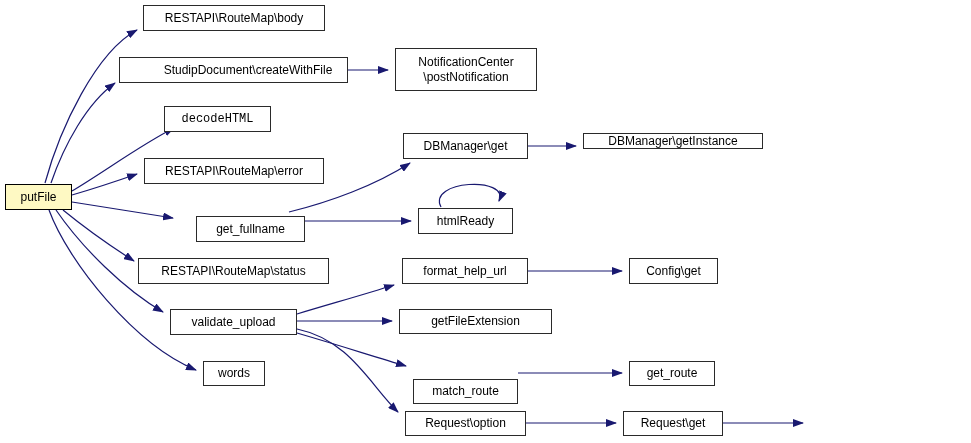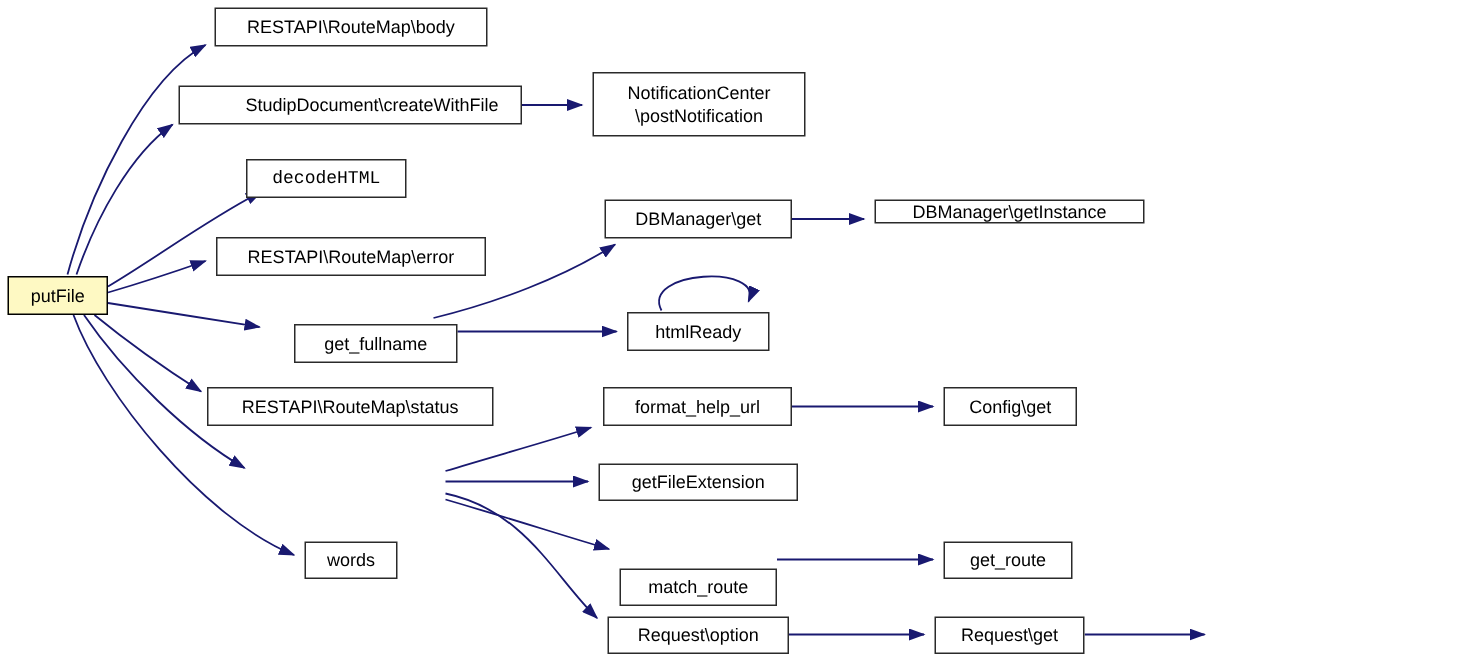--- a/index.html
+++ b/index.html
@@ -88,22 +88,23 @@
   <div class="node" style="left:180px;top:216px;width:109px;height:26px;margin-left:16px;">get_fullname</div>
 
   <div class="node" style="left:418px;top:208px;width:95px;height:26px;">htmlReady</div>
 
   <div class="node" style="left:138px;top:258px;width:191px;height:26px;">RESTAPI\RouteMap\status</div>
 
   <div class="node" style="left:402px;top:258px;width:126px;height:26px;">format_help_url</div>
 
   <div class="node" style="left:629px;top:258px;width:89px;height:26px;">Config\get</div>
 
+  <div class="node" style="left:170px;top:309px;width:127px;height:26px;">validate_upload</div>
 
-  <div class="node" style="left:399px;top:309px;width:133px;height:25px;">getFileExtension</div>
+  <div class="node" style="left:399px;top:309px;width:153px;height:25px;">getFileExtension</div>
 
   <div class="node" style="left:413px;top:379px;width:105px;height:25px;">match_route</div>
 
   <div class="node" style="left:629px;top:361px;width:86px;height:25px;">get_route</div>
 
   <div class="node" style="left:203px;top:361px;width:62px;height:25px;">words</div>
 
   <div class="node" style="left:405px;top:411px;width:121px;height:25px;">Request\option</div>
 
   <div class="node" style="left:623px;top:411px;width:100px;height:25px;">Request\get</div>

